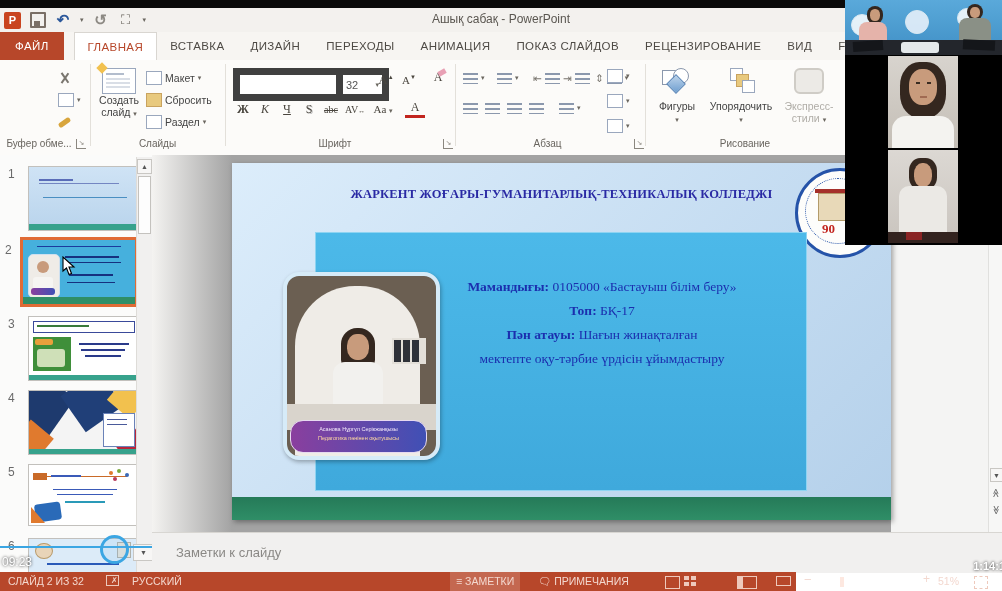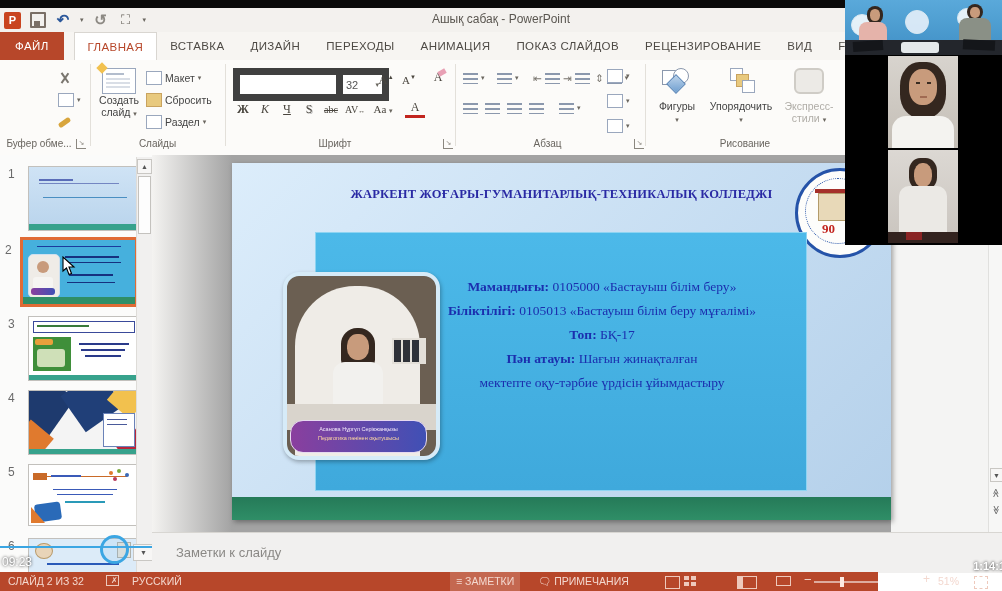--- a/index.html
+++ b/index.html
@@ -93,21 +93,21 @@
   .namebanner{position:absolute;left:3px;bottom:3px;width:135px;height:27px;border-radius:13px;
       background:linear-gradient(90deg,#8a3f9e,#4050b5);border:1px solid #e7d9f0;color:#f3e7fa;
       font-size:5.5px;text-align:center;padding-top:4px;line-height:9px;}
   .namebanner .role{color:#ffd9a0;}
   .slidetext{position:absolute;left:160px;top:112px;width:420px;text-align:center;
       font-family:"Liberation Serif",serif;font-size:13.5px;color:#1b2fae;}
   .sline{height:24px;line-height:24px;}
   
   .notesbar{left:152px;top:532px;width:850px;height:40px;background:#f1f0ef;border-top:1px solid #d8d6d2;}
   .notesph{left:176px;top:545px;font-size:13px;color:#8a8885;}
-  .statusbar{left:0;top:572px;width:878px;height:19px;background:#b7472a;color:#f3d8cf;font-size:10.5px;}
+  .statusbar{left:0;top:572px;width:796px;height:19px;background:#b7472a;color:#f3d8cf;font-size:10.5px;}
   .sitem{position:absolute;top:3px;line-height:13px;white-space:nowrap;}
   .sico{display:inline-block;width:11px;height:9px;border:1px solid #ecc9bd;vertical-align:-1px;}
   .viewico{position:absolute;top:4px;width:13px;height:11px;border:1px solid #eec9bc;background:transparent;}
   .grid4{background:
      linear-gradient(#eec9bc,#eec9bc) 0 0/5px 4px no-repeat,
      linear-gradient(#eec9bc,#eec9bc) 7px 0/5px 4px no-repeat,
      linear-gradient(#eec9bc,#eec9bc) 0 6px/5px 4px no-repeat,
      linear-gradient(#eec9bc,#eec9bc) 7px 6px/5px 4px no-repeat;border:none!important;width:12px!important;}
   .ztrack{position:absolute;top:9px;width:104px;height:2px;background:rgba(255,255,255,.55);}
   .zthumb{position:absolute;top:-4px;left:26px;width:4px;height:10px;background:#fde8e0;}
@@ -416,21 +416,20 @@
       <div class="face" style="left:60px;top:58px;width:22px;height:26px;border-radius:45%"></div>
       <div class="torso" style="left:46px;top:86px;width:50px;height:42px;border-radius:12px 12px 0 0"></div>
       <div class="namebanner">
         <div>Асанова Нұргүл Серікжанқызы</div>
         <div class="role">Педагогика пәнінен оқытушысы</div>
       </div>
     </div>
 
     <div class="slidetext">
       <div class="sline"><b>Мамандығы:</b><span> 0105000 «Бастауыш білім беру»</span></div>
-      <div class="sline"><b>Біліктілігі:</b><span> 0105013 «Бастауыш білім беру мұғалімі»</span></div>
       <div class="sline"><b>Топ:</b><span> БҚ-17</span></div>
       <div class="sline"><b>Пән атауы:</b><span> Шағын жинақталған</span></div>
       <div class="sline"><span>мектепте оқу-тәрбие үрдісін ұйымдастыру</span></div>
     </div>
 
     <div class="greenbar"></div>
   </div>
 
   <div class="abs" style="left:988px;top:155px;width:14px;height:417px;background:#f7f7f6;border-left:1px solid #e0e0de"></div>
   <div class="sbtn abs" style="left:990px;top:468px;width:11px;height:12px">▼</div>

